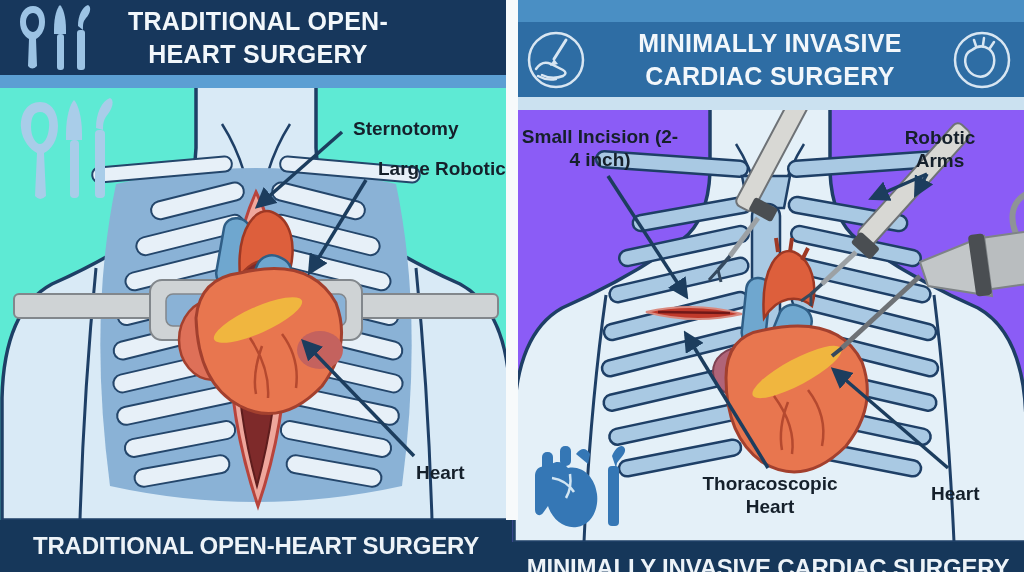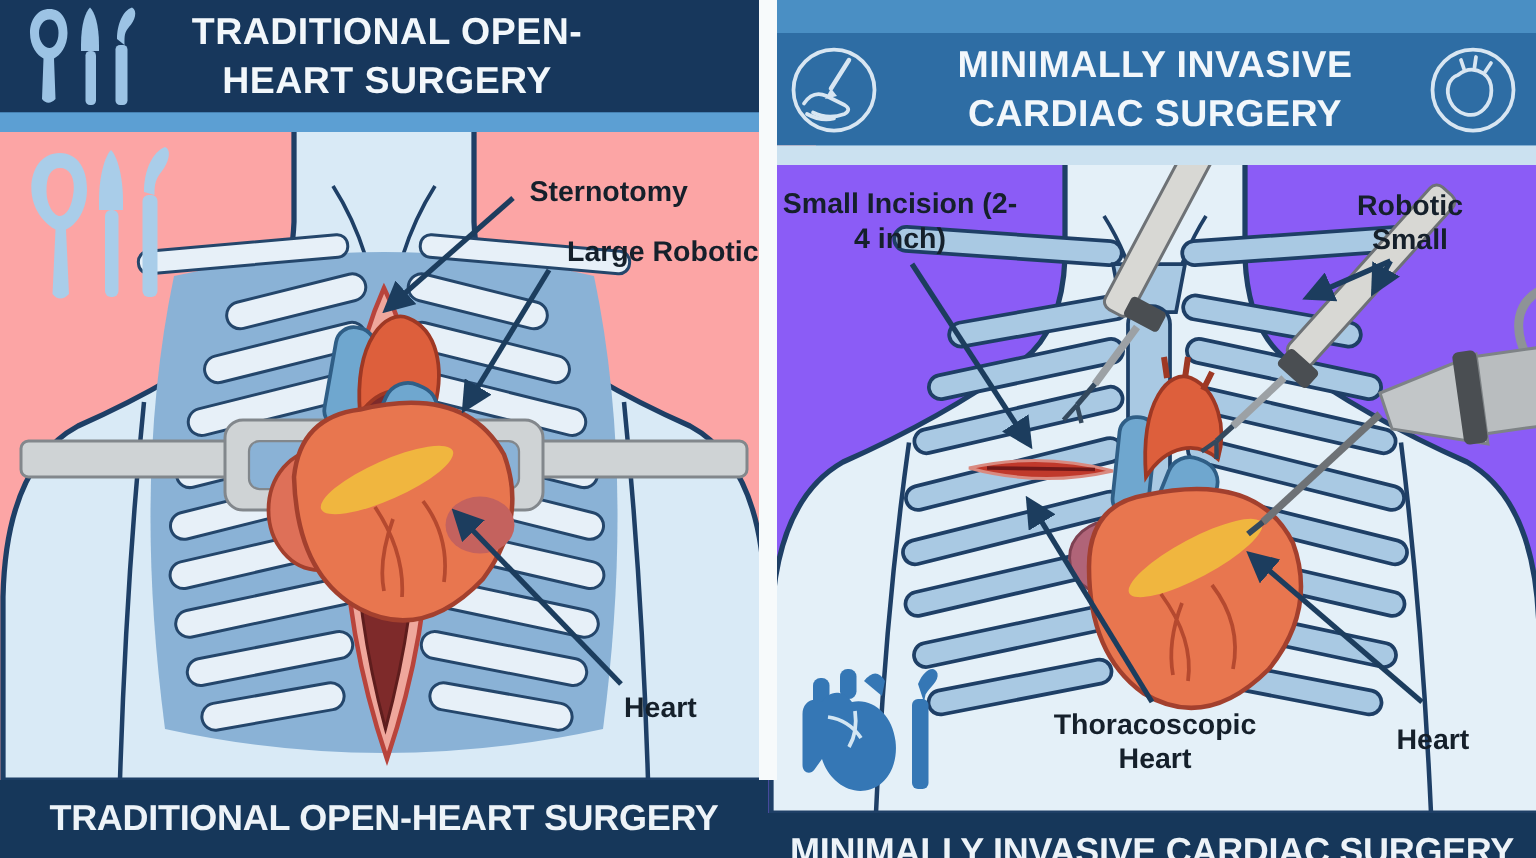--- a/index.html
+++ b/index.html
@@ -8,21 +8,21 @@
   .col{position:absolute;top:0;width:512px;height:572px;}
   #col-left{left:0;}
   #col-right{left:512px;margin-top:22px;}
   .hdr{position:absolute;top:0;left:0;width:512px;height:75px;}
   #col-left .hdr{background:#17375C;}
   #col-right .hdr{background:#2E6DA4;}
   .strip{position:absolute;top:75px;left:0;width:512px;height:13px;}
   #col-left .strip{background:#5C9FD3;}
   #col-right .strip{background:#CBE1F0;}
   .bodyarea{position:absolute;top:88px;left:0;width:512px;height:432px;}
-  #col-left .bodyarea{background:#fca5a5;padding-left:32px;}
+  #col-left .bodyarea{background:#5eead4;padding-left:32px;}
   #col-right .bodyarea{background:#8b5cf6;}
   .bodyarea svg{position:absolute;top:0;left:0;}
   .banner{position:absolute;top:520px;left:0;width:512px;height:52px;background:#16375A;
           display:flex;align-items:center;justify-content:center;}
   .banner-text{color:#EDF3F8;font-weight:bold;font-size:24px;letter-spacing:-0.2px;white-space:nowrap;}
   .hdr-title{position:absolute;top:5px;left:108px;width:300px;text-align:center;
              color:#F2F7FB;font-weight:bold;font-size:25px;line-height:1.3;letter-spacing:0.3px;}
   .hdr-icon{position:absolute;}
   .label{position:absolute;color:#15202B;font-weight:600;font-size:19px;line-height:1.22;
          text-align:center;}
@@ -262,21 +262,21 @@
         <g stroke="#1C3D5E" stroke-width="3.5" fill="none">
           <line x1="96" y1="66" x2="174" y2="186" marker-end="url(#arrowR)"></line>
           <line x1="415" y1="64" x2="360" y2="88" marker-end="url(#arrowR)"></line>
           <line x1="415" y1="64" x2="404" y2="84" marker-end="url(#arrowR)"></line>
           <line x1="256" y1="358" x2="174" y2="224" marker-end="url(#arrowR)"></line>
           <line x1="436" y1="358" x2="322" y2="260" marker-end="url(#arrowR)"></line>
         </g>
       </svg>
 
       <div class="label" style="left:8px;top:15px;width:160px">Small Incision (2-4 inch)</div>
-      <div class="label" style="left:383px;top:16px;width:90px">Robotic Small</div>
+      <div class="label" style="left:383px;top:16px;width:90px">Robotic Arms</div>
       <div class="label" style="left:173px;top:362px;width:170px">Thoracoscopic Heart</div>
       <div class="label nowrap" style="left:419px;top:372px">Heart</div>
     </div>
 
     <div class="banner">
       <div class="banner-text">MINIMALLY INVASIVE CARDIAC SURGERY</div>
     </div>
   </div>
 
   <div class="divider"></div>

